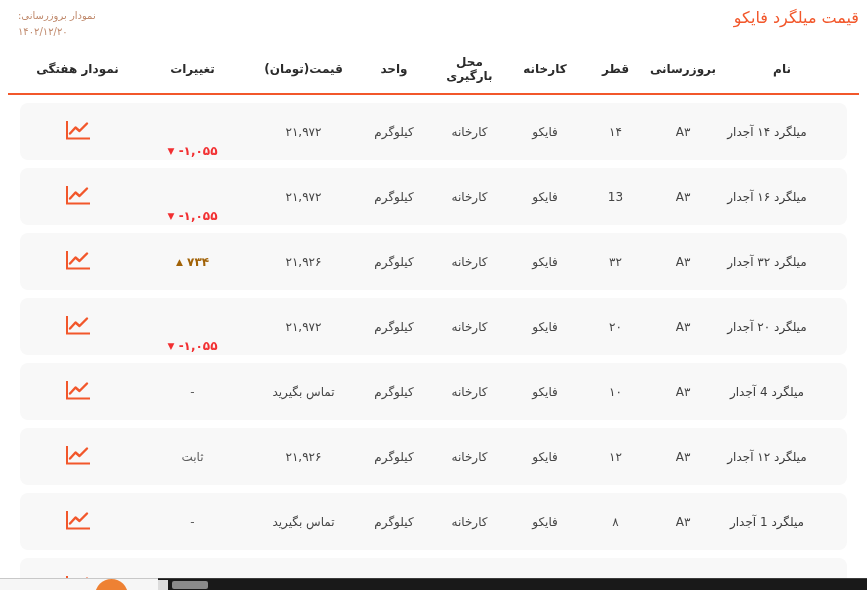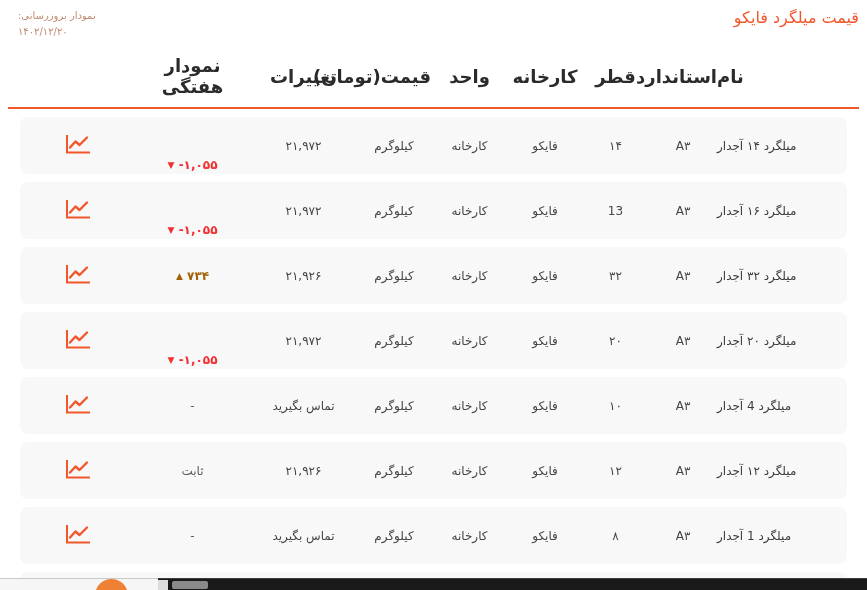--- a/index.html
+++ b/index.html
@@ -17,28 +17,28 @@
   .content { padding: 0 20px; margin-top: 16px; }
   .grid-row {
     display: grid;
     grid-template-columns: 130px 68px 67px 74px 77px 74px 107px 115px 1fr;
     align-items: center;
   }
   .thead {
     border-bottom: 2px solid #f2572b;
     margin: 0 -12px; padding: 0 12px 10px 12px;
   }
-  .hcell { font-size: 18px; font-weight: bold; color: #2b2b2b; text-align: center; }
-  .hcell.c0 { text-align: left; }
+  .hcell { font-size: 12px; font-weight: bold; color: #2b2b2b; text-align: center; }
+  .hcell.c0 { text-align: center; }
   .rows { margin-top: 8px; }
   .trow {
     background: #f8f8f8; border-radius: 8px; height: 57px; margin-bottom: 8px;
   }
   .cell { font-size: 12px; color: #454545; text-align: center; }
-  .cell.c0 { text-align: left; padding-right: 30px; color: #3c3c3c; }
+  .cell.c0 { text-align: center; padding-right: 30px; color: #3c3c3c; }
   .cell.change { font-size: 12px; }
   .cell.change .tri { font-size: 9px; vertical-align: 1px; }
   .change.down { color: #f22f31; font-weight: bold; margin-top: 39px; }
   .change.up   { color: #a16207; font-weight: bold; }
   .change.none { color: #5f5f5f; font-weight: normal; }
   .chart-link { display: inline-block; line-height: 0; cursor: pointer; }
   
   .bottom-left-strip {
     position: absolute; left: 0; bottom: 0; width: 158px; height: 12px;
     background: #f6f6f6; border-top: 1px solid #c8c8c8; z-index: 4;
@@ -64,23 +64,24 @@
     <div class="page-title">قیمت میلگرد فایکو</div>
     <div class="update-block">
       <div>نمودار بروزرسانی:</div>
       <div dir="ltr">۱۴۰۲/۱۲/۲۰</div>
     </div>
   </div>
 
   <div class="content">
     <div class="grid-row thead" id="thead">
         <div class="hcell c0">نام</div>
-        <div class="hcell c1">استاندارد</div>
+        <div class="hcell c1">بروزرسانی</div>
         <div class="hcell c2">قطر</div>
         <div class="hcell c3">کارخانه</div>
+        <div class="hcell c4">محل بارگیری</div>
         <div class="hcell c5">واحد</div>
         <div class="hcell c6">قیمت(تومان)</div>
         <div class="hcell c7">تغییرات</div>
         <div class="hcell c8">نمودار هفتگی</div>
       </div>
     <div class="rows" id="rows">
         <div class="grid-row trow">
           <div class="cell c0">میلگرد ۱۴ آجدار</div>
           <div class="cell c1">A۳</div>
           <div class="cell c2">۱۴</div>

